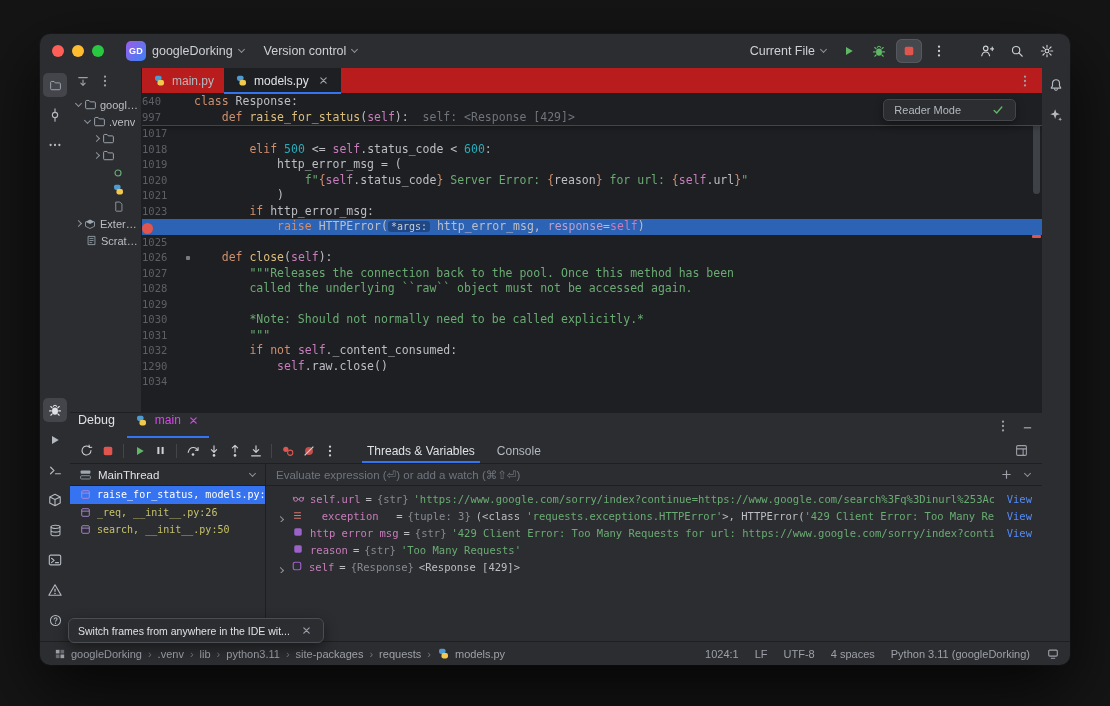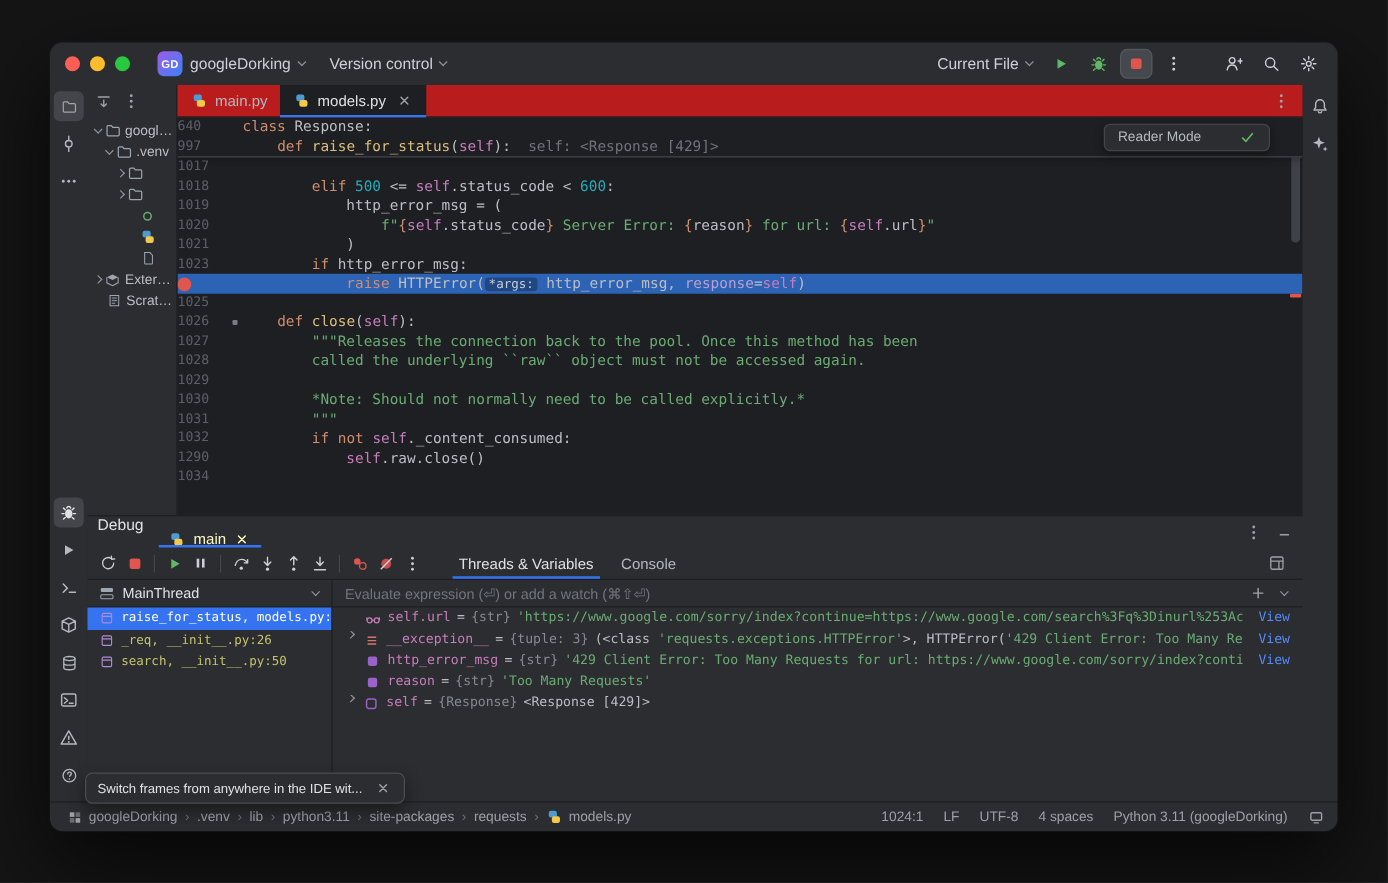--- a/index.html
+++ b/index.html
@@ -59,21 +59,21 @@
   .c-hint{color:#C8CDD6;background:rgba(0,0,0,.28);border-radius:3px;padding:0 3px;font-size:10px}
   .c-ghost{color:#6F737A}
   .reader-pill{position:absolute;top:5px;right:26px;z-index:3;display:flex;align-items:center;gap:30px;background:#2B2D30;border:1px solid #43454A;border-radius:5px;padding:3px 10px;font-family:"Liberation Sans",sans-serif;font-size:11px;color:#B4B8BF;box-shadow:0 3px 8px rgba(0,0,0,.35)}
   .stripe{position:absolute;right:0;top:0;bottom:0;width:12px}
   .sthumb{position:absolute;right:2px;top:28px;width:7px;height:72px;background:#50545A;border-radius:4px;opacity:.65}
   .smark{position:absolute;right:1px;width:9px;height:3px;border-radius:1px}
   
   .dbg{flex:1;display:flex;flex-direction:column;border-top:1px solid #1E1F22;background:#2B2D30;min-height:0}
   .dbg-head{height:25px;flex:none;display:flex;align-items:stretch;padding:0 8px;gap:12px;color:#DFE1E5}
   .dbg-title{display:flex;align-items:flex-start;gap:6px;font-size:12.5px}
-  .dtabchip{display:flex;align-items:flex-end;gap:6px;padding:0 8px;font-size:12px;position:relative;color:#fef9c3}
+  .dtabchip{display:flex;align-items:flex-start;gap:6px;padding:0 8px;font-size:12px;position:relative;color:#d946ef}
   .dtabchip::after{content:"";position:absolute;left:0;right:0;bottom:0;height:2px;background:#3574F0}
   .dbg-head-right{margin-left:auto;display:flex;align-items:center;gap:10px;color:#9DA0A8}
   .dbg-toolbar{height:26px;flex:none;display:flex;align-items:center;border-bottom:1px solid #1E1F22;padding:0 6px}
   .ticon{width:21px;height:20px;display:flex;align-items:center;justify-content:center;color:#CED0D6;border-radius:4px;flex:none}
   .ticon.green{color:#5FB865}
   .vsep{width:1px;height:14px;background:#43454A;margin:0 5px;flex:none}
   .dbg-tabs{display:flex;margin-left:16px;height:100%}
   .dtab{padding:0 11px;display:flex;align-items:center;font-size:12px;color:#B4B8BF;position:relative}
   .dtab.active{color:#DFE1E5}
   .dtab.active::after{content:"";position:absolute;left:6px;right:6px;bottom:0;height:2px;background:#3574F0}
@@ -82,21 +82,21 @@
   .frames{width:196px;flex:none;border-right:1px solid #1E1F22;display:flex;flex-direction:column;min-height:0}
   .thread-row{height:22px;flex:none;display:flex;align-items:center;gap:6px;padding:0 8px;font-size:11.5px;color:#DFE1E5;border-bottom:1px solid #1E1F22}
   .thread-row .cv{margin-left:auto}
   .frow{height:17.5px;display:flex;align-items:center;gap:5px;padding:0 8px;font-family:"DejaVu Sans Mono",monospace;font-size:10px;color:#BCBEC4;white-space:nowrap;overflow:hidden}
   .frow.sel{background:#3573F0;color:#FFFFFF}
   .frow.ext{color:#C6C16B}
   .vars{flex:1;display:flex;flex-direction:column;min-width:0}
   .eval-row{height:22px;flex:none;display:flex;align-items:center;padding:0 10px;border-bottom:1px solid #1E1F22;color:#71757D;font-size:11.5px;gap:6px}
   .eval-right{margin-left:auto;display:flex;gap:10px;color:#9DA0A8;align-items:center}
   .vlist{flex:1;padding-top:2px;overflow:hidden}
-  .vrow{height:17px;display:flex;align-items:flex-start;gap:5px;padding:0 10px 0 10px;font-family:"DejaVu Sans Mono",monospace;font-size:10.5px;white-space:nowrap;overflow:hidden}
+  .vrow{height:17px;display:flex;align-items:flex-end;gap:5px;padding:0 10px 0 10px;font-family:"DejaVu Sans Mono",monospace;font-size:10.5px;white-space:nowrap;overflow:hidden}
   .vname{color:#C77DBB;flex:none}.vtype{color:#868A91;flex:none}.veq{color:#BCBEC4;flex:none}
   .vval{flex:1;overflow:hidden;white-space:nowrap}
   .vstr{color:#6AAB73}.vplain{color:#BCBEC4}
   .view{color:#548AF7;margin-left:8px;flex:none}
   
   .tooltip{position:absolute;left:28px;top:584px;height:25px;display:flex;align-items:center;gap:10px;background:#2B2D30;border:1px solid #4A4D52;border-radius:6px;padding:0 9px;font-size:10.5px;color:#DFE1E5;box-shadow:0 5px 14px rgba(0,0,0,.45);z-index:6;white-space:nowrap}
   .tooltip .x{color:#9DA0A8;display:flex}
   
   .statusbar{height:24px;flex:none;display:flex;align-items:center;padding:0 10px;border-top:1px solid #1E1F22;font-size:11px;color:#9DA0A8;gap:3px}
   .crumb{display:flex;align-items:center;gap:4px;padding:1px 3px;border-radius:3px}

